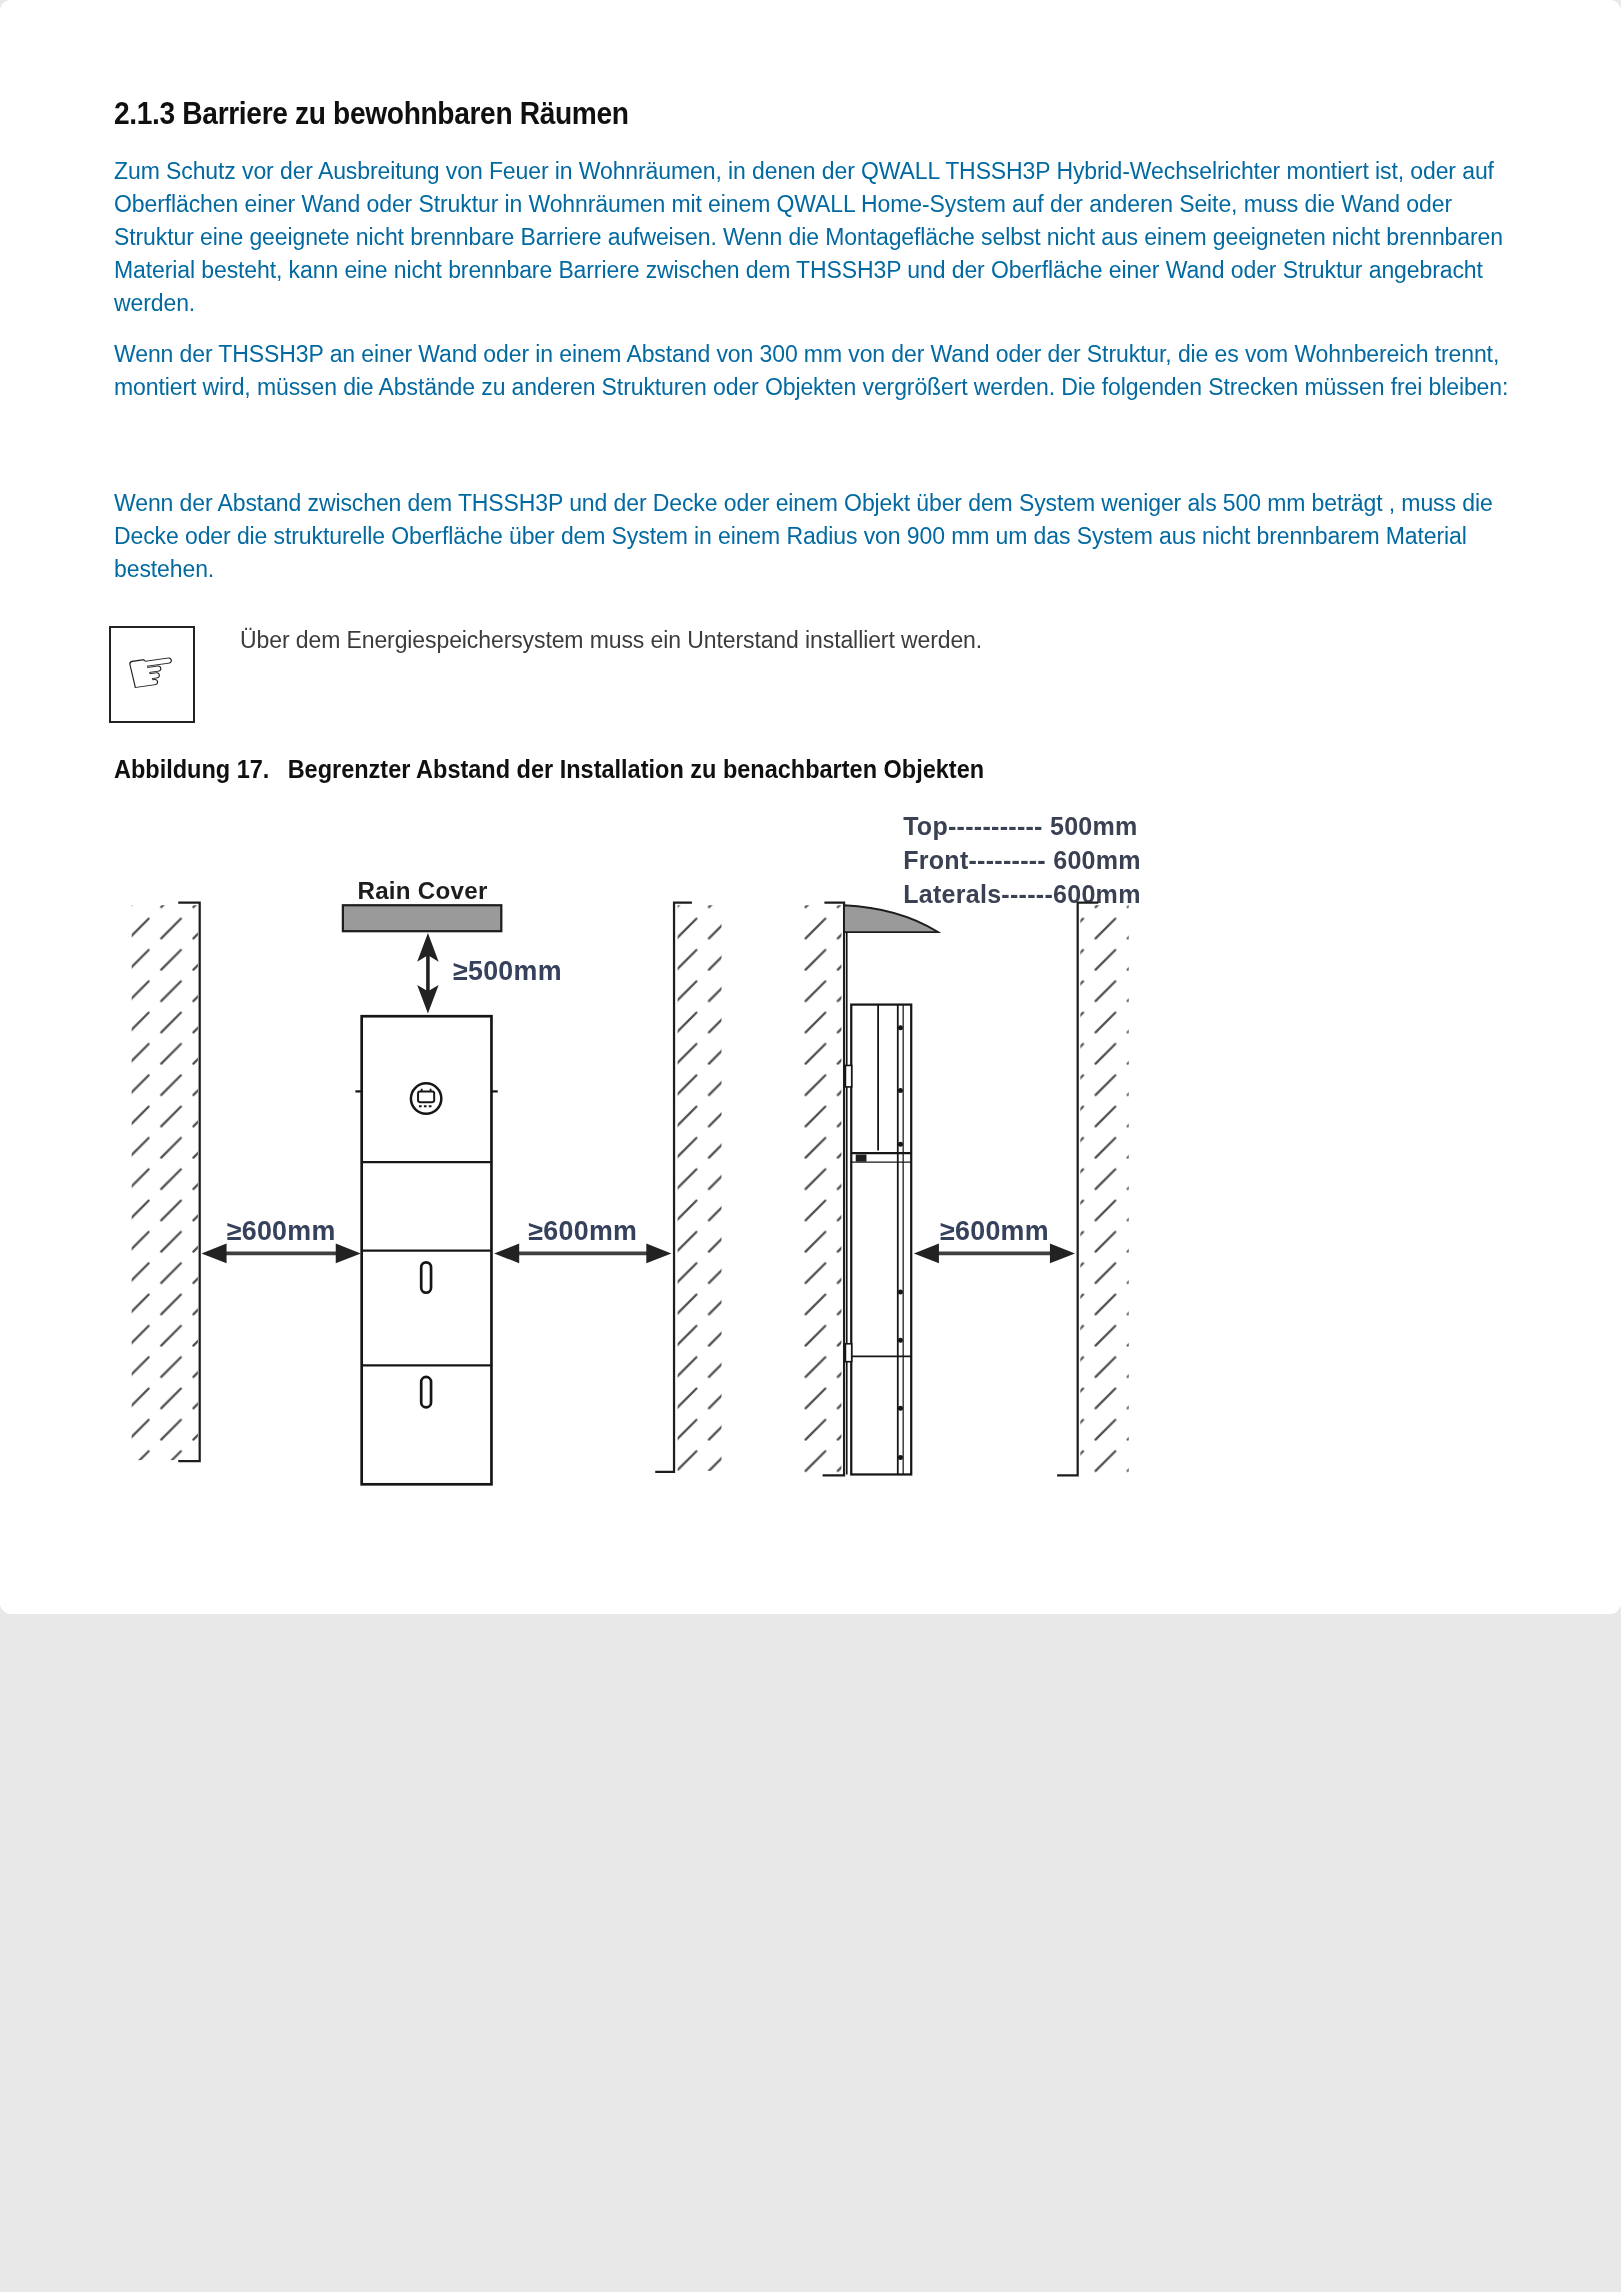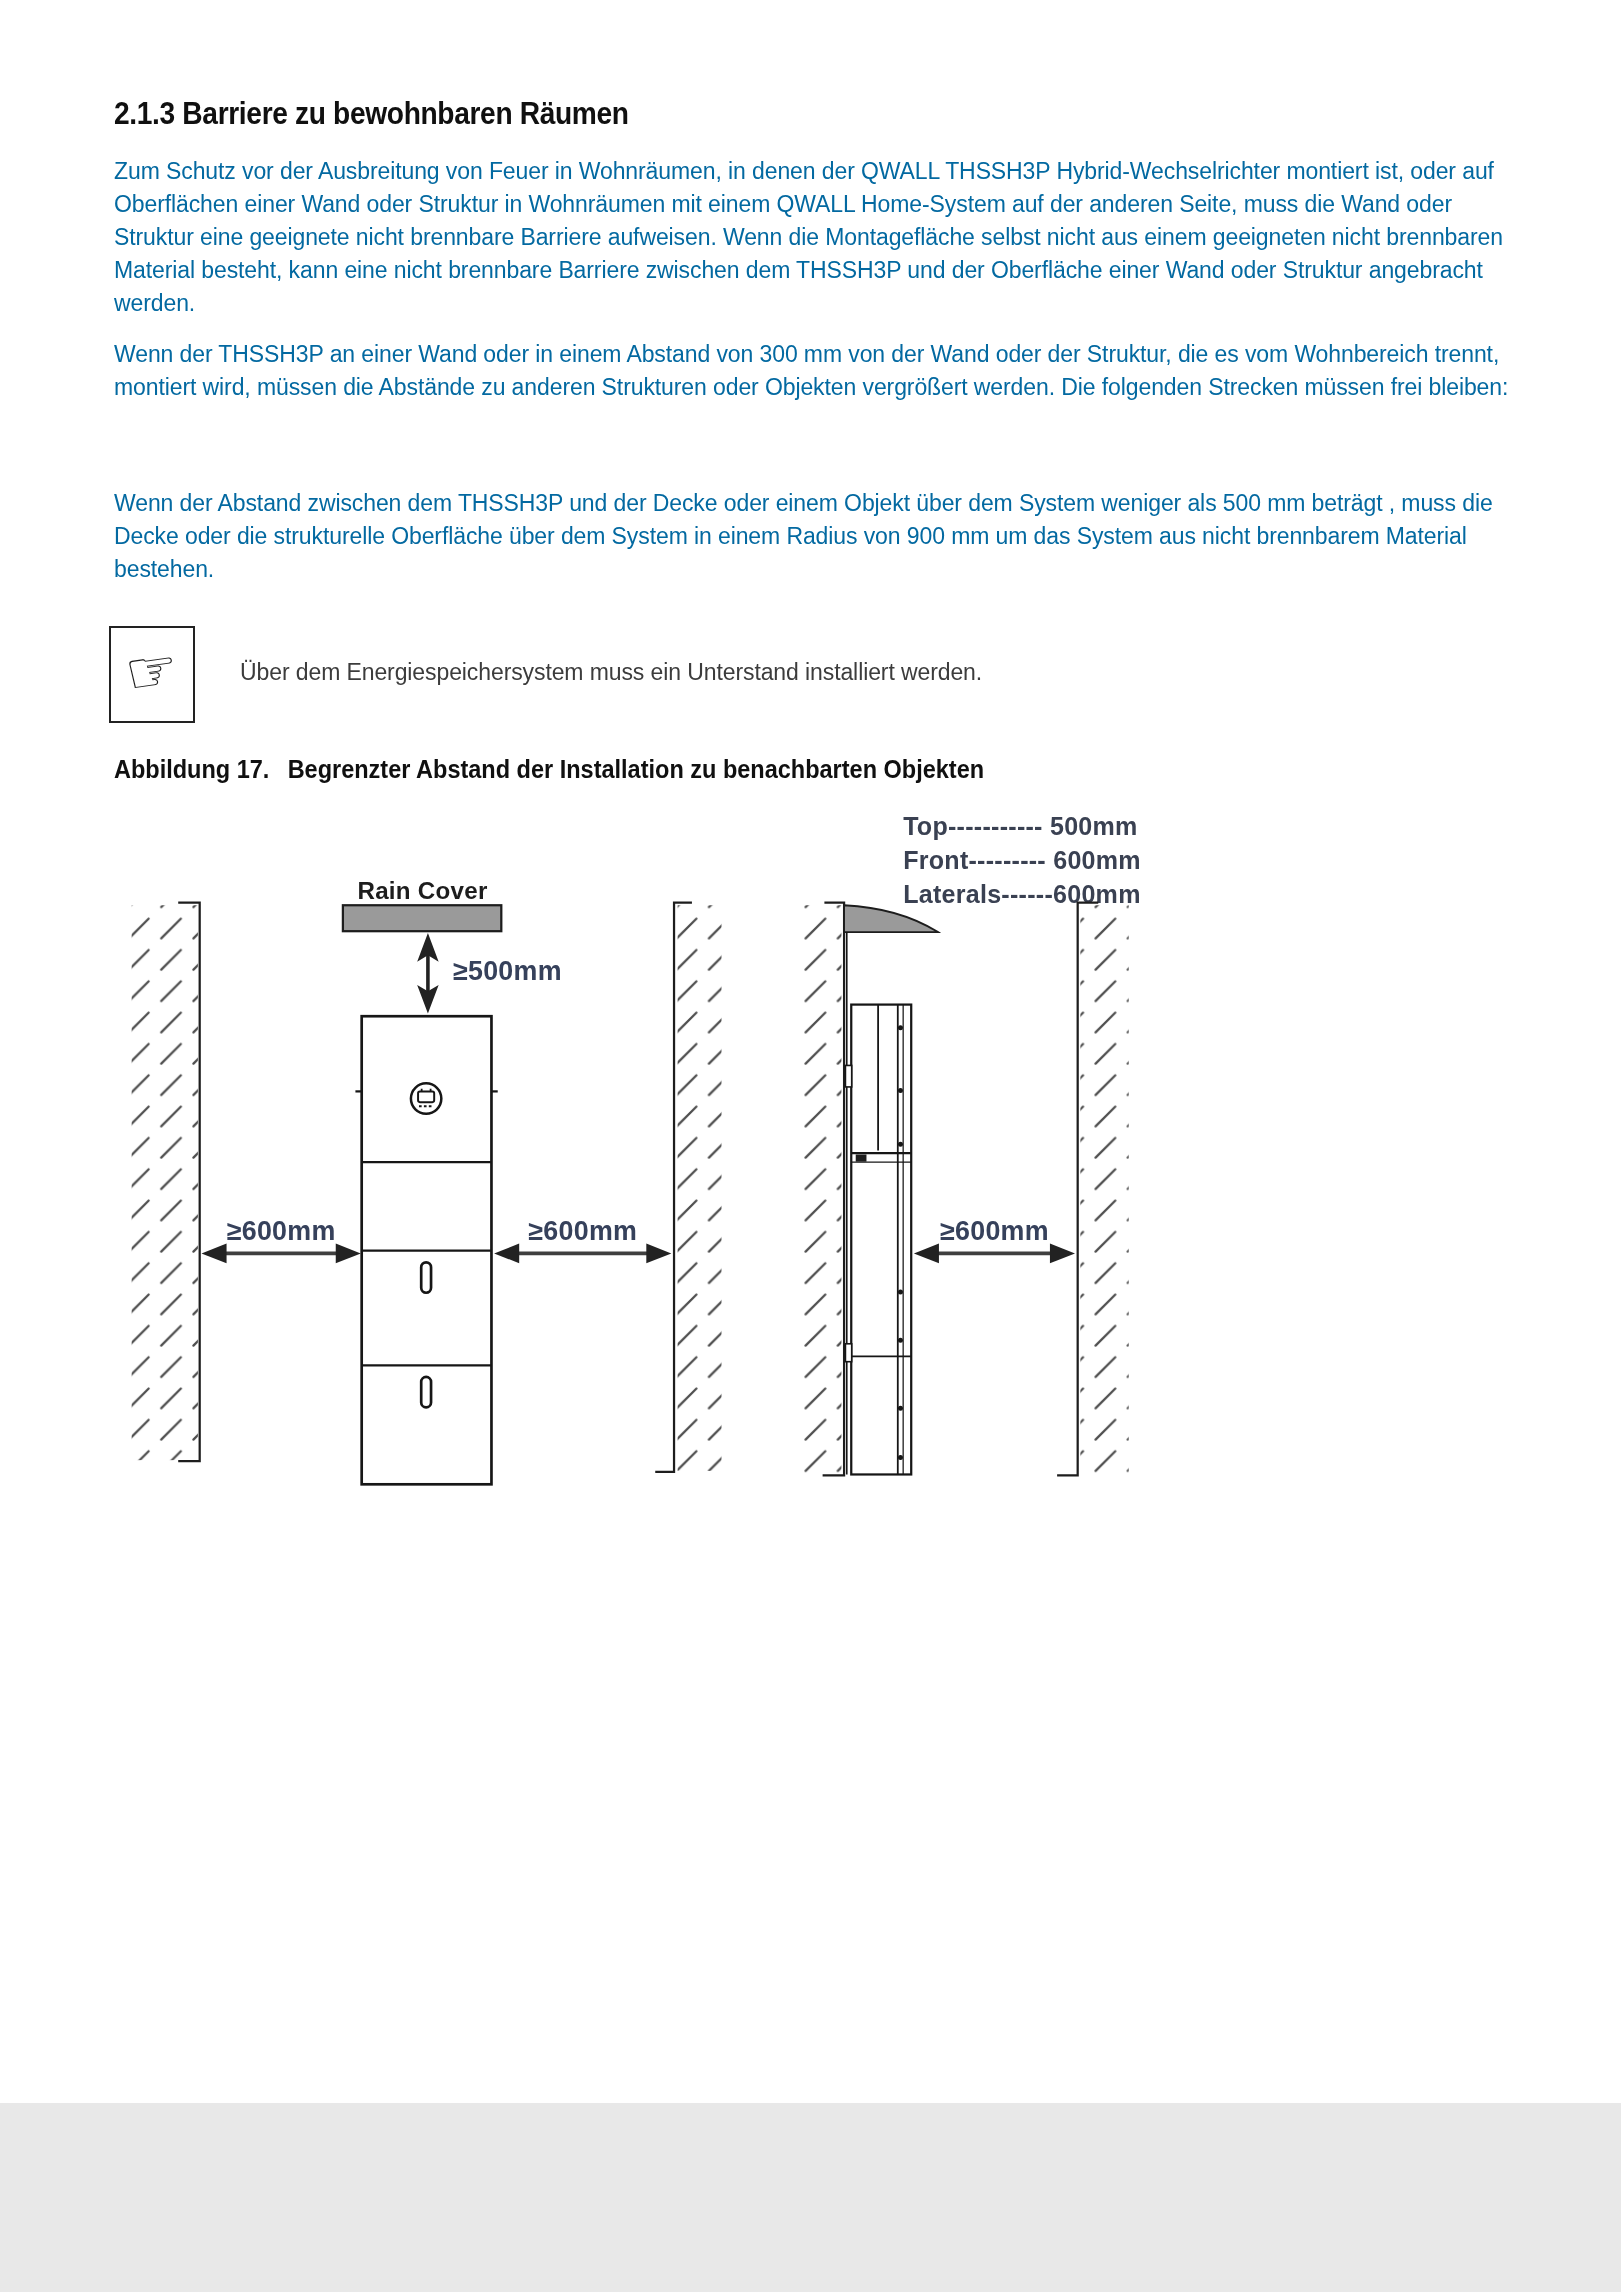--- a/index.html
+++ b/index.html
@@ -1,22 +1,23 @@
 <!DOCTYPE html>
 <html lang="de" style="font-size:14.3px"><head>
 <meta charset="utf-8">
 <style>
   html,body{margin:0;padding:0;background:#e8e8e8;}
   .page{
     position:relative;
-    width:1621px;height:2103px;
+    width:1621px;height:1614px;
     background:#ffffff;
     font-family:"Liberation Sans","DejaVu Sans",sans-serif;
     color:#3b3b3b;
     overflow:hidden;
+    border-radius:11px;
   }
   .abs{position:absolute;}
   .heading{
     left:114px;top:95px;width:1433px;
     font-size:32px;font-weight:700;color:#101010;
     transform:scaleX(0.88);transform-origin:left center;
     letter-spacing:-0.4px;white-space:nowrap;
   }
   .body-par{
     left:114px;width:1408px;
@@ -32,21 +33,21 @@
     left:109px;top:626px;width:82px;height:93px;
     border:2.7px solid #222;display:flex;align-items:center;justify-content:center;
     background:#fff;
   }
   .hand-glyph{
     font-family:"DejaVu Sans",sans-serif;
     font-size:59px;line-height:1;color:#1c1c1c;
     transform:rotate(-8deg) translateY(-3.6px);
   }
   .note-text{
-    left:240px;top:626px;height:93px;width:1164px;
+    left:240px;top:594px;height:93px;width:1164px;
     display:flex;align-items:center;
     font-size:23px;color:#3c3c3c;letter-spacing:-0.1px;
   }
   .caption{
     left:114px;top:755px;width:1433px;
     font-size:25px;font-weight:700;color:#101010;
     transform:scaleX(0.94);transform-origin:left center;
     white-space:nowrap;
   }
   .caption .cap-label{margin-right:12.5px;}

